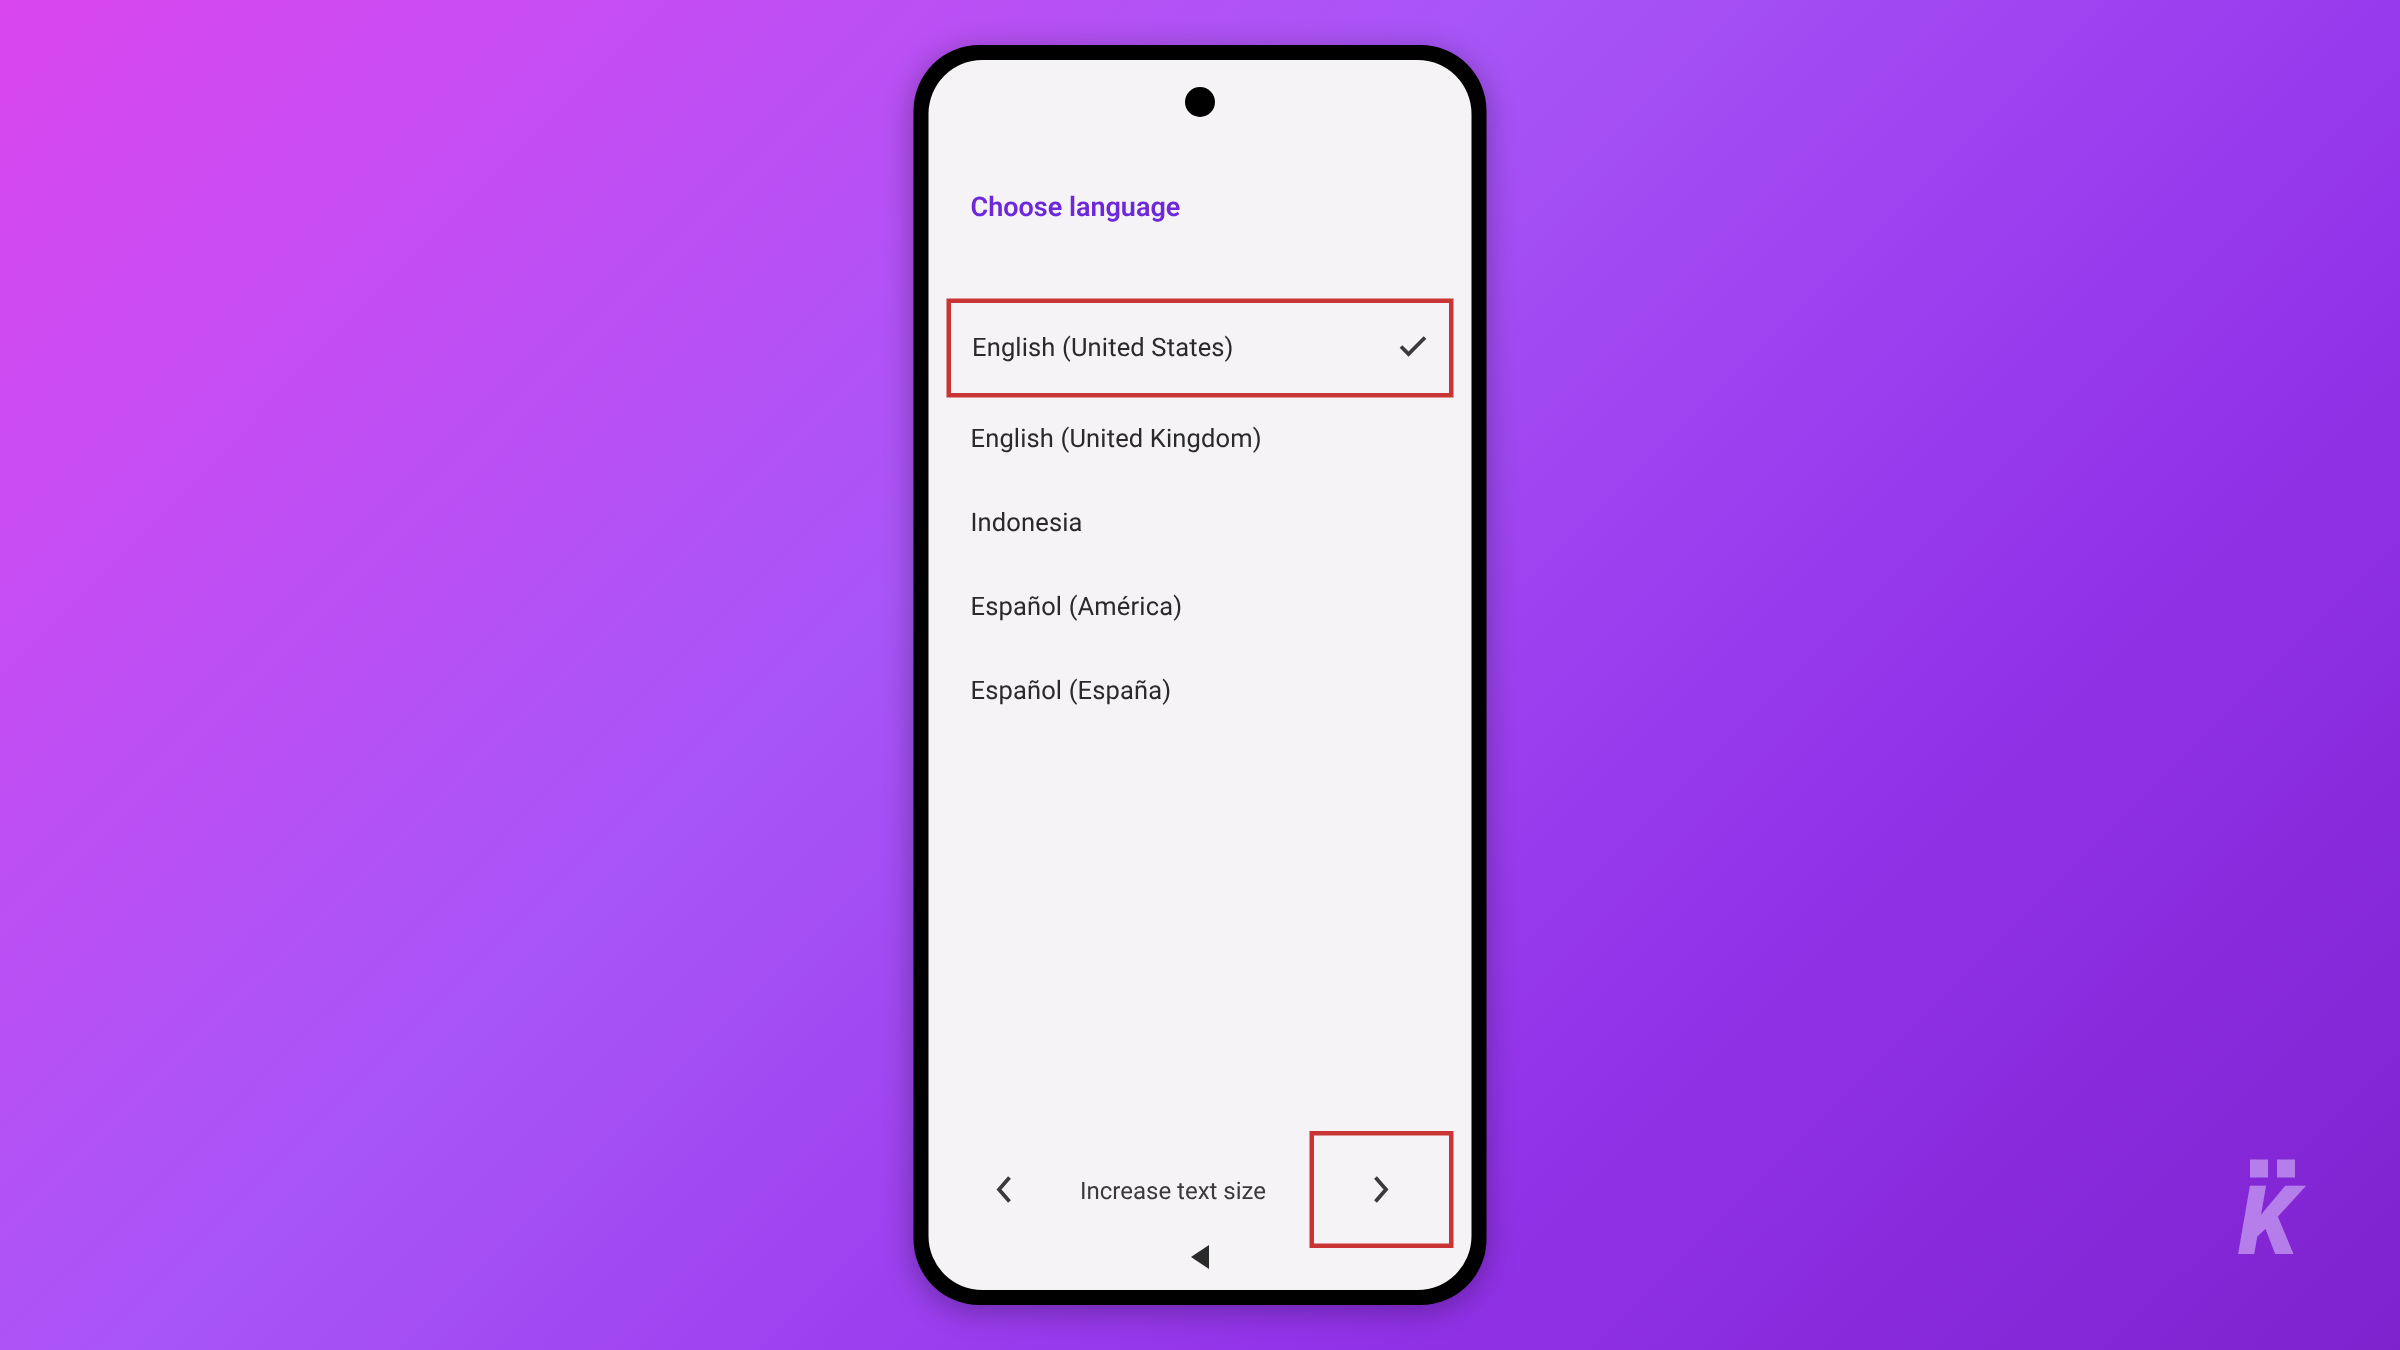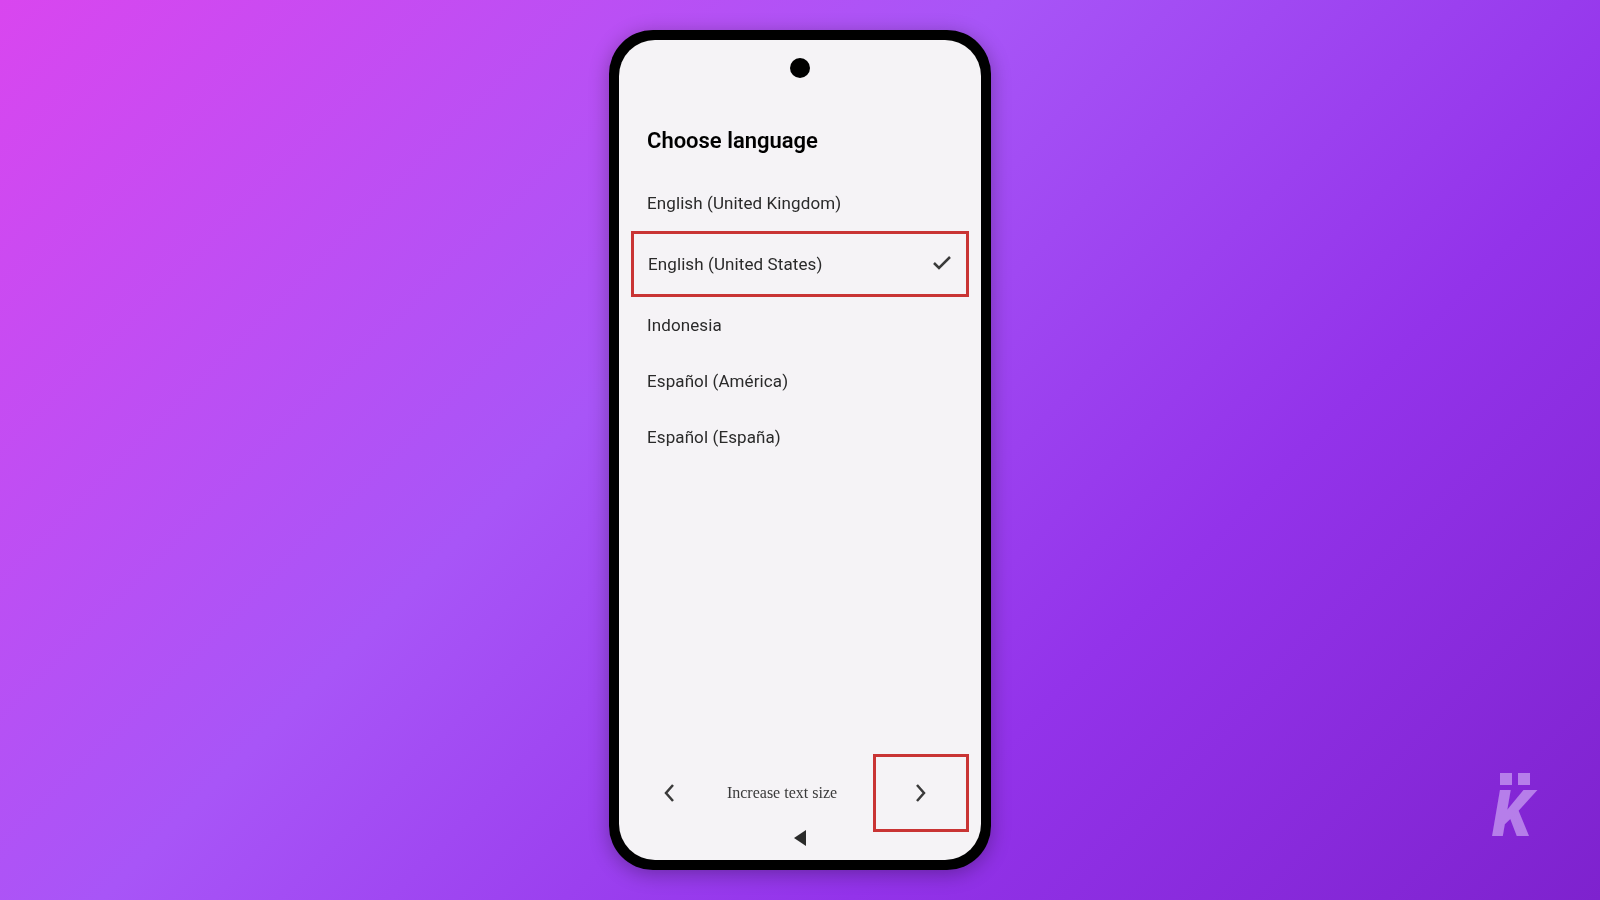--- a/index.html
+++ b/index.html
@@ -42,24 +42,24 @@
       border-radius: 50%;
       z-index: 10;
     }
     .content {
       padding: 88px 28px 0 28px;
       height: 100%;
       display: flex;
       flex-direction: column;
     }
     .title {
-      font-size: 22px;
+      font-size: 18px;
       font-weight: 600;
-      color: #000000;
-      margin-bottom: 22px;
+      color: #6d28d9;
+      margin-bottom: 50px;
     }
     .lang-list {
       flex: 1;
       display: flex;
       flex-direction: column;
     }
     .lang-item {
       font-size: 17px;
       color: #2a2a2a;
       padding: 18px 0;
@@ -78,21 +78,20 @@
       color: #3a3a3a;
       font-size: 20px;
       font-weight: bold;
     }
     .bottom-bar {
       display: flex;
       align-items: center;
       justify-content: space-between;
       padding: 0 0 28px 0;
       margin-top: auto;
-      font-family: Liberation Serif, serif;
     }
     .nav-btn {
       width: 44px;
       height: 44px;
       display: flex;
       align-items: center;
       justify-content: center;
       cursor: pointer;
       color: #3a3a3a;
     }
@@ -153,29 +152,29 @@
   </style>
 </head>
 <body>
 
 <div class="phone-frame">
   <div class="phone-screen">
     <div class="camera-hole"></div>
     <div class="content">
       <h1 class="title">Choose language</h1>
       <div class="lang-list">
-        <div class="lang-item">English (United Kingdom)</div>
         <div class="lang-item lang-selected">
           <span>English (United States)</span>
           <span class="checkmark">
             <svg width="20" height="16" viewBox="0 0 20 16" fill="none">
                 <path d="M2 8 L7 13 L18 2" stroke="currentColor" stroke-width="2.5" fill="none"></path>
               </svg>
           </span>
         </div>
+        <div class="lang-item">English (United Kingdom)</div>
         <div class="lang-item">Indonesia</div>
         <div class="lang-item">Español (América)</div>
         <div class="lang-item">Español (España)</div>
       </div>
       <div class="bottom-bar">
         <div class="nav-btn">
           <svg viewBox="0 0 12 20">
               <path d="M10 2 L3 10 L10 18" stroke="currentColor" stroke-width="2.5" fill="none"></path>
             </svg>
         </div>

